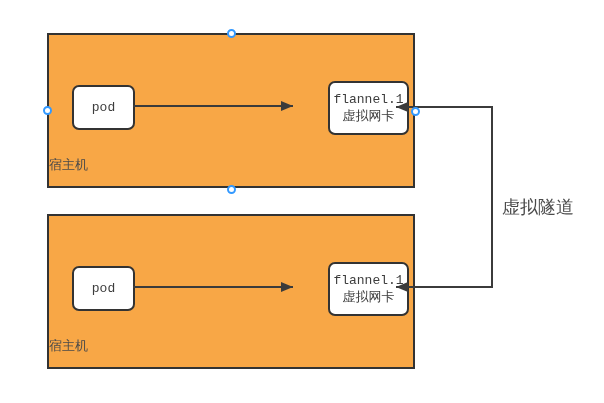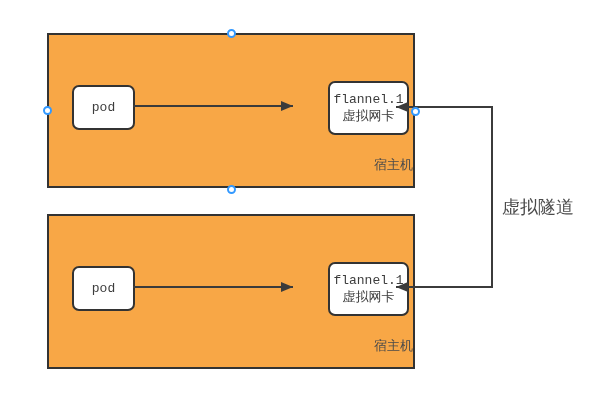--- a/index.html
+++ b/index.html
@@ -29,21 +29,21 @@
     border-radius: 7px;
     display: flex; flex-direction: column;
     align-items: center; justify-content: center;
     font-size: 13px; color: #3d3d3d;
     text-align: center; line-height: 17px;
   }
   .pod-node { left: 23px; top: 50px; width: 63px; height: 45px; }
   .nic-node { left: 248px; top: 46px; width: 81px; height: 54px; margin-left: 31px; }
   .host-label {
     position: absolute; left: 0; bottom: 12px; width: 100%;
-    text-align: right; font-size: 13px;
+    text-align: left; font-size: 13px;
     color: var(--label-color, #4a4a4a);
   }
   .connector-layer {
     position: absolute; left: 0; top: 0;
     width: 604px; height: 403px;
     pointer-events: none;
   }
   .connector { stroke: var(--line-color, #3b3b3b); stroke-width: 2; fill: none; }
   .arrowhead { fill: var(--line-color, #3b3b3b); stroke: none; }
   .tunnel-label {

